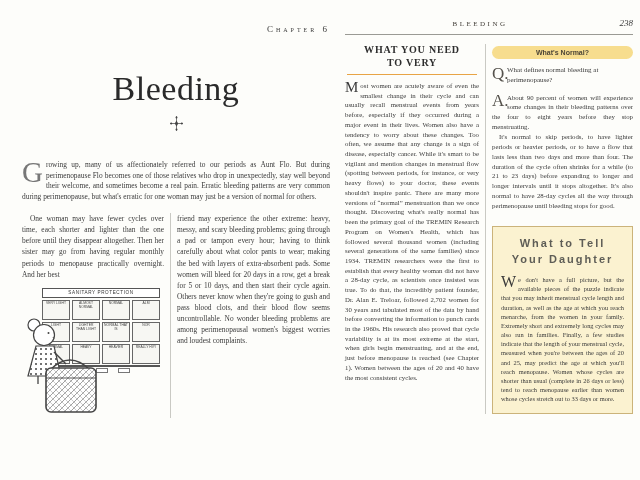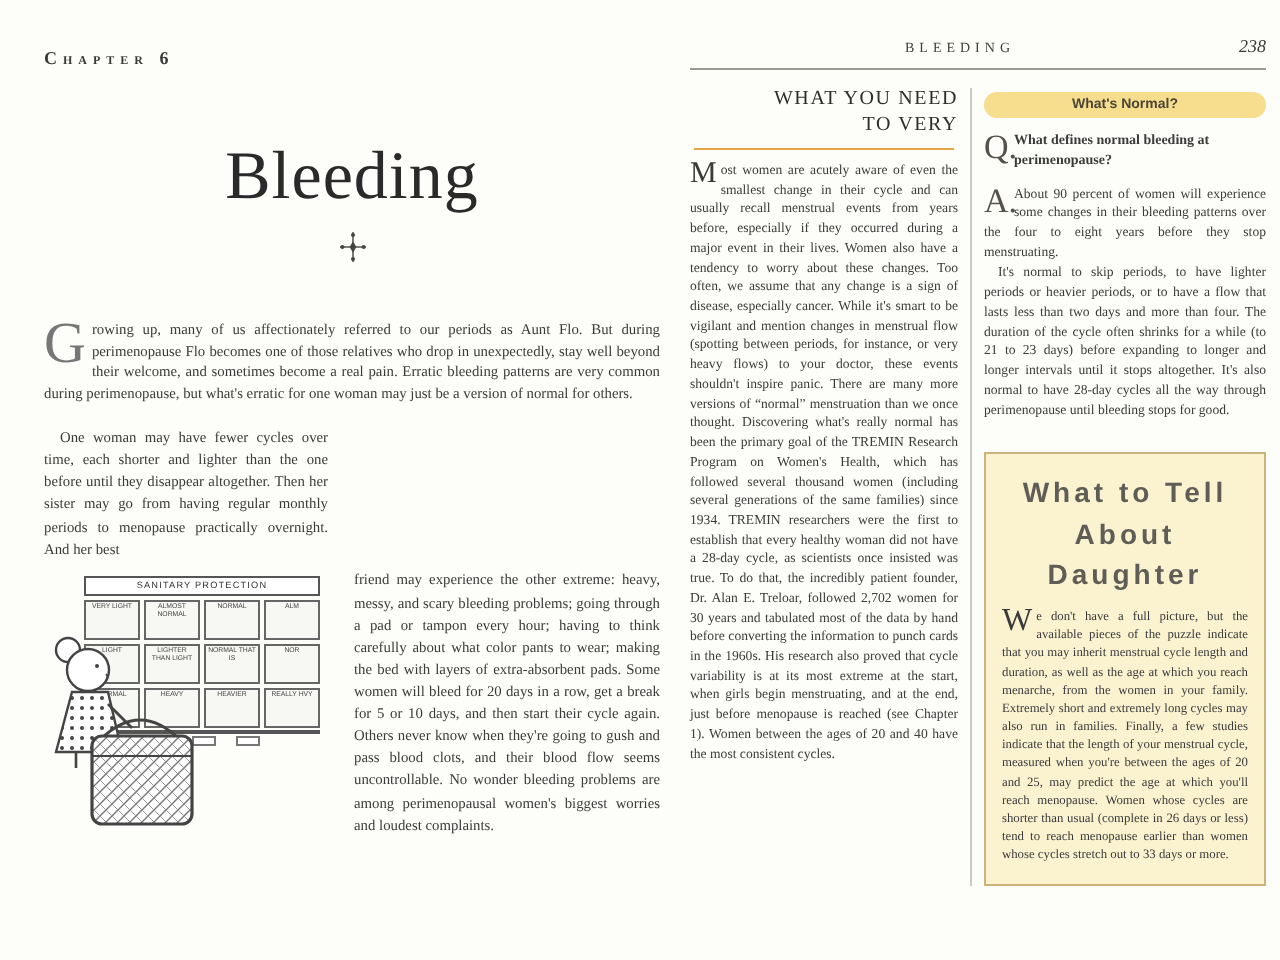--- a/index.html
+++ b/index.html
@@ -3,29 +3,29 @@
 <meta charset="utf-8">
 <style>
   * { margin:0; padding:0; box-sizing:border-box; }
   html,body { width:640px; height:480px; background:#fdfdfa; overflow:hidden;
               font-family:"Liberation Serif", serif; color:#3b3b3b; }
   .page { position:absolute; top:0; height:480px; }
   .page-left  { left:22px;  width:308px; }
   .page-right { left:345px; width:288px; }
 
   
-  .chapter-label { margin-top:24px; text-align:left; font-size:9px;
-                   font-variant:small-caps; letter-spacing:3px; color:#3a3a3a;font-weight:bold; }
+  .chapter-label { margin-top:24px; text-align:right; font-size:9px;
+                   font-variant:small-caps; letter-spacing:3px; color:#3a3a3a; }
   .book-title { margin-top:36px; text-align:center; font-size:34px; color:#2a2a2a;
                 letter-spacing:0.5px; }
   .ornament { margin-top:8px; text-align:center; color:#444; height:16px; }
   .intro { margin-top:28px; font-size:7.4px; line-height:1.42; text-align:justify; }
   .dropcap-g { float:left; font-size:29px; line-height:0.82; color:#777;
                padding-right:3px; padding-top:1px; }
-  .cols-left { display:flex; margin-top:11px;align-items:flex-end; }
+  .cols-left { display:flex; margin-top:11px; }
   .colL1 { width:142px; }
   .colL2 { flex:1; }
   .col-rule { width:1px; background:#c9c9c3; margin:0 6px; }
   .body-par { font-size:7.4px; line-height:1.5; text-align:justify; }
   .indent { text-indent:8px; }
 
   
   .cartoon { position:relative; margin-top:6px; height:132px; }
   .shelf { position:absolute; left:20px; top:2px; width:118px; }
   .shelf-sign { border:1px solid #555; font-family:"Liberation Sans",sans-serif;
@@ -47,42 +47,42 @@
   .running-head { position:absolute; left:55px; width:160px; text-align:center;
                   font-size:7px; letter-spacing:2.5px; color:#44403a; }
   .folio { position:absolute; right:0; top:-2px; font-style:italic; font-size:9px;
            color:#3c3c3c; }
   .header-rule { border-top:1px solid #9a9a94; margin-top:4px; }
   .cols-right { display:flex; margin-top:9px; }
   .colR1 { width:134px; }
   .colR2 { flex:1; }
   .col-rule-r { width:1px; background:#c9c9c3; margin:0 6px; }
 
-  .wyntk-heading { font-size:10px; font-weight:normal; letter-spacing:0.8px;
-                   text-align:right; color:#2e2e2e; line-height:1.25; }
+  .wyntk-heading { font-size:10px; font-weight:bold; letter-spacing:0.8px;
+                   text-align:center; color:#2e2e2e; line-height:1.25; }
   .wyntk-underline { border-top:1.5px solid #e8a445; margin:5px 2px 6px 2px; }
   .wyntk-par { font-size:6.8px; line-height:1.43; text-align:justify; }
   .dropcap-m { float:left; font-size:15px; line-height:0.85; color:#3a3a3a;
                padding-right:2px; }
 
   .badge { background:#f7dd8e; border-radius:8px; text-align:center;
            font-family:"Liberation Sans",sans-serif; font-weight:bold;
            font-size:7px; color:#4d4636; padding:3px 0; margin-top:2px; }
   .qa { margin-top:7px; overflow:hidden; }
   .qa-glyph { float:left; font-size:17px; line-height:0.9; color:#55524c;
               width:15px; }
-  .q-text { font-size:7px; font-weight:bold; line-height:1.4; }
+  .q-text { font-size:7px; font-weight:normal; line-height:1.4; }
   .a-par { font-size:6.8px; line-height:1.43; text-align:justify; }
   .a-par2 { font-size:6.8px; line-height:1.43; text-align:justify;
             text-indent:7px; margin-top:1px; }
 
   .daughter-box { margin-top:16px; background:#fbf2d0; border:1px solid #cbb37a;
                   padding:9px 8px 10px 8px; }
   .daughter-title { font-family:"Liberation Sans",sans-serif; font-weight:bold;
-                    font-size:14px; letter-spacing:2px; text-align:center;
+                    font-size:11px; letter-spacing:2px; text-align:center;
                     color:#5e5d56; line-height:1.45; }
   .daughter-par { margin-top:7px; font-size:6.4px; line-height:1.43;
                   text-align:justify; }
   .dropcap-w { float:left; font-size:16px; line-height:0.8; color:#3a3a3a;
                padding-right:2px; padding-top:1px; }
 </style>
 </head>
 <body>
 
 <div class="page page-left">
@@ -190,19 +190,19 @@
 
       <div class="qa">
         <span class="qa-glyph">A.</span>
         <p class="a-par">About 90 percent of women will experience some changes in their bleeding patterns over the four to eight years before they stop menstruating.</p>
       </div>
       <p class="a-par2">It's normal to skip periods, to have lighter periods or heavier periods, or to have a flow that lasts less than two days and more than four. The duration of the cycle often shrinks for a while (to 21 to 23 days) before expanding to longer and longer intervals until it stops altogether. It's also normal to have 28-day cycles all the way through perimenopause until bleeding stops for good.</p>
 
       <div class="daughter-box">
         <div class="daughter-title">
           <div>What to Tell</div>
-          <div>About Daughter</div>
+          <div>Your Daughter</div>
         </div>
         <p class="daughter-par"><span class="dropcap-w">W</span><span>e don't have a full picture, but the available pieces of the puzzle indicate that you may inherit menstrual cycle length and duration, as well as the age at which you reach menarche, from the women in your family. Extremely short and extremely long cycles may also run in families. Finally, a few studies indicate that the length of your menstrual cycle, measured when you're between the ages of 20 and 25, may predict the age at which you'll reach menopause. Women whose cycles are shorter than usual (complete in 26 days or less) tend to reach menopause earlier than women whose cycles stretch out to 33 days or more.</span></p>
       </div>
     </div>
   </div>
 </div>
 
 </body></html>

